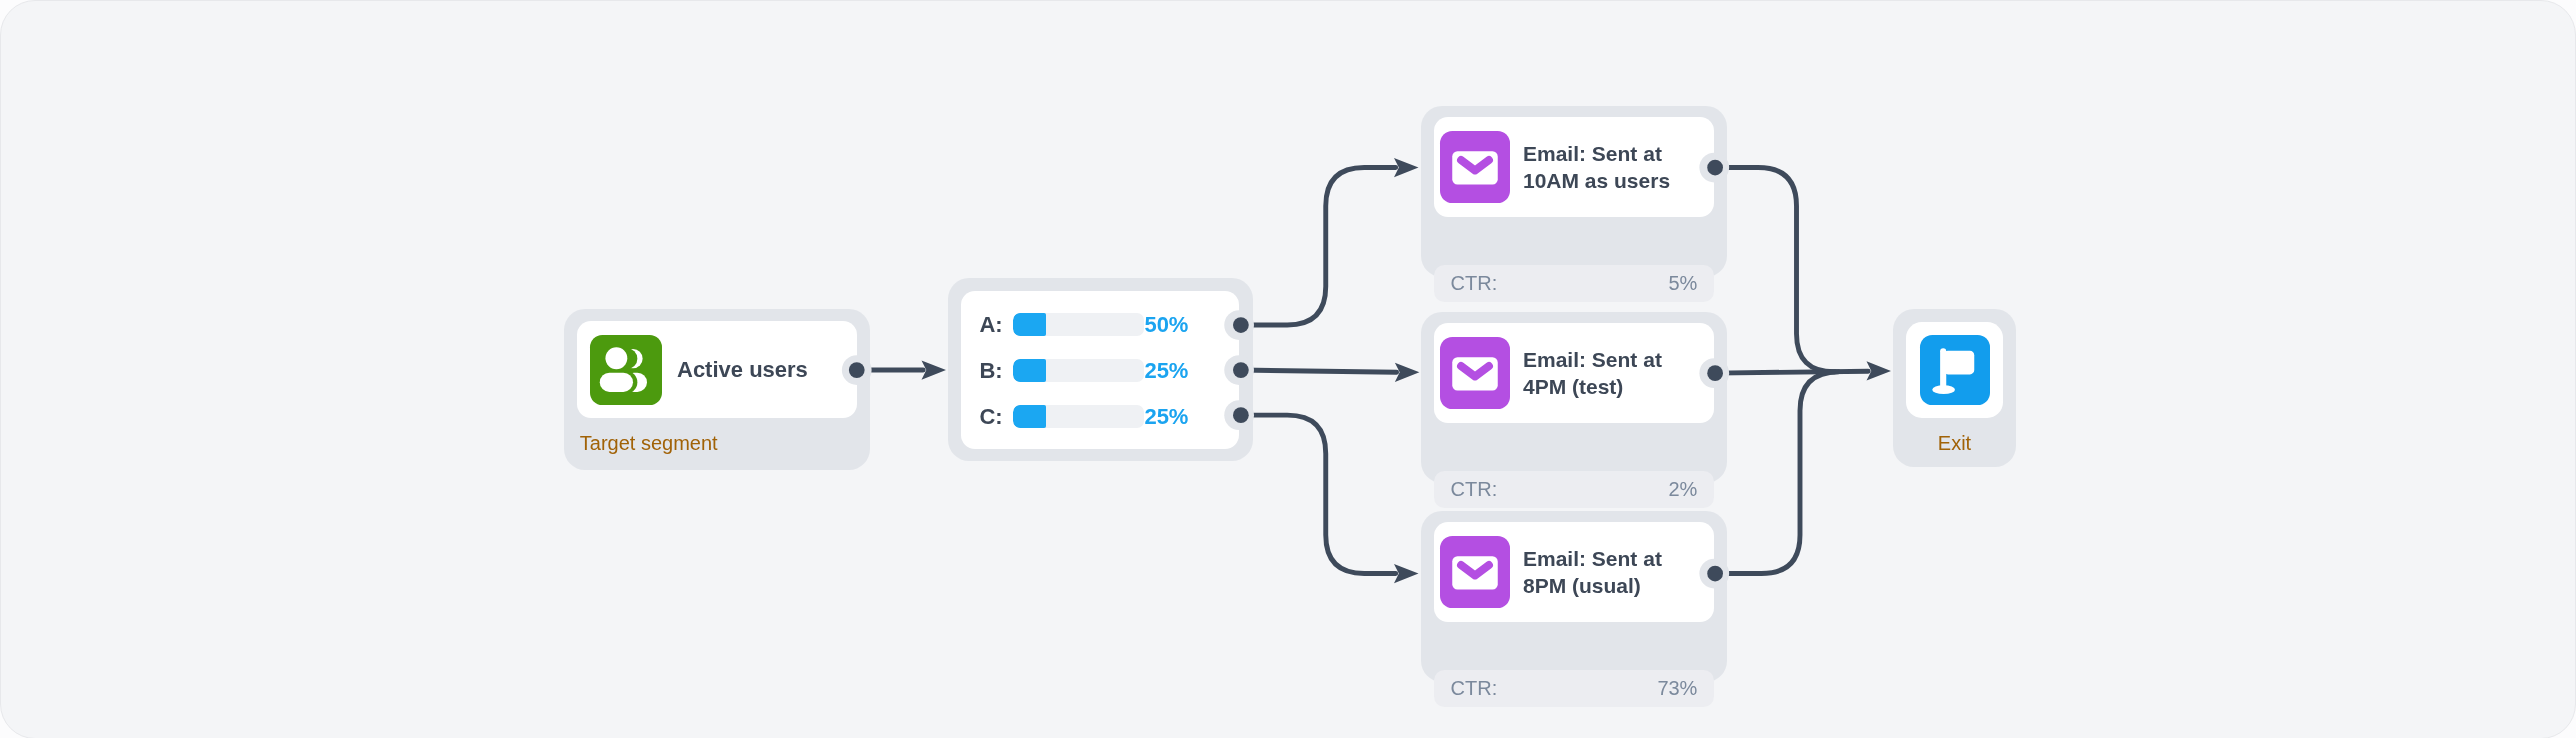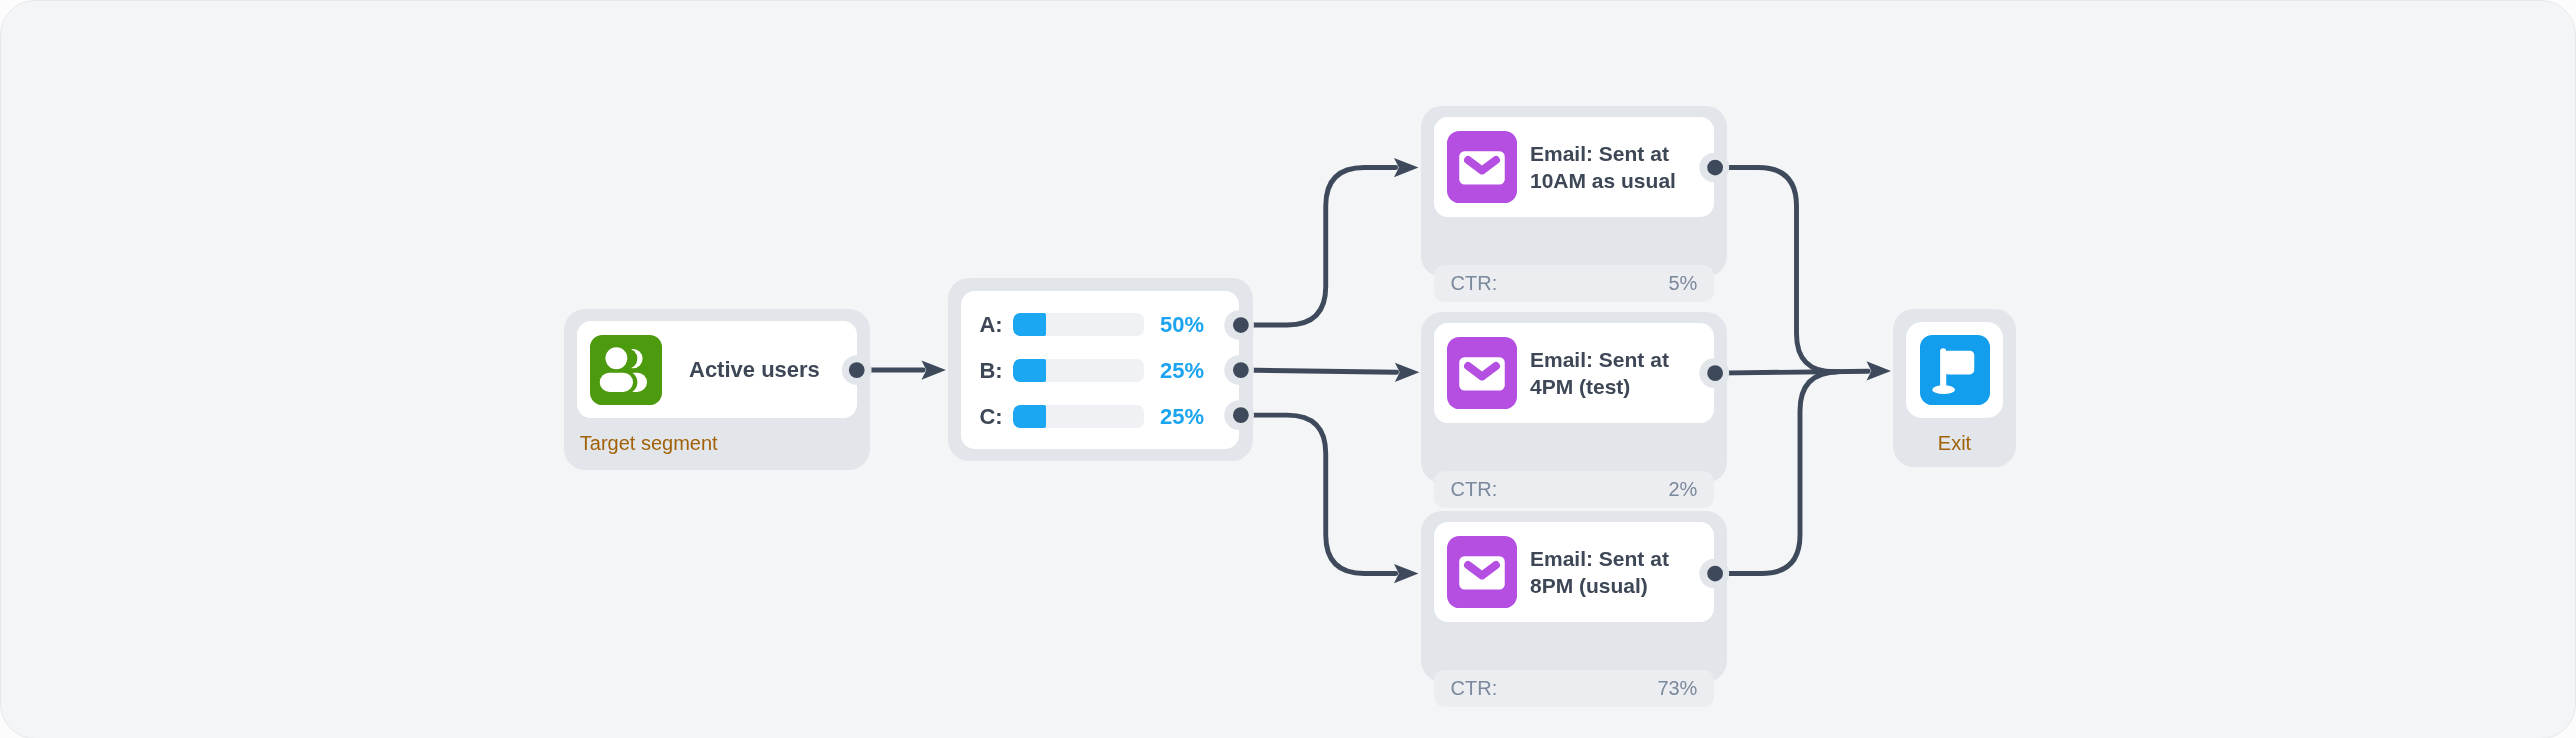--- a/index.html
+++ b/index.html
@@ -11,39 +11,39 @@
   
   .node  { position:absolute; background:#e2e5ea; border-radius:21px; z-index:1; }
   .card  { position:absolute; background:#ffffff; border-radius:14px;
            display:flex; align-items:center; }
   .icon-tile { border-radius:12.3px; display:flex; align-items:center; justify-content:center;
                flex:0 0 auto; }
   .tile-green  { background:#4c9a0e; width:72px; height:70px; }
   .tile-purple { background:#b44fe2; width:70px; height:72px; }
   .tile-blue   { background:#129ded; width:70px; height:70px; }
 
-  .node-title   { color:#3d4756; font-size:22px; font-weight:700;margin-left:12px; }
+  .node-title   { color:#3d4756; font-size:22px; font-weight:700; }
   .node-caption { color:#a16207; font-size:20px; font-weight:400; }
 
   
   .seg-card { left:13px; top:12.3px; width:280px; height:97px; padding:0 13px; gap:15px; }
   .seg-caption { position:absolute; left:15.8px; top:123px; }
 
   
   .split-card { left:13px; top:13px; width:278px; height:158px;
                 display:block; padding:10.5px 0 0 18.4px; }
   .split-row { height:46px; display:flex; align-items:center; }
   .split-label { width:34px; color:#3d4756; font-size:22px; font-weight:700; }
   .split-track { width:131px; height:23px; background:#eff1f4; border-radius:7px; overflow:hidden; }
   .split-fill  { height:23px; background:#1ba7f2; border-radius:7px 1.8px 1.8px 7px; }
-  .split-pct { flex:1; text-align:right; padding-right:35px;
+  .split-pct { flex:1; text-align:left; padding-right:35px;
                color:#1ba4f0; font-size:22px; font-weight:700; }
 
   
-  .email-card { left:13px; top:11.4px; width:280px; height:100px; padding:0 13px; gap:13px; }
+  .email-card { left:13px; top:11.4px; width:280px; height:100px; padding:0 6px; gap:13px; }
   .email-title { color:#3d4756; font-size:21px; font-weight:700; line-height:27px; }
   .email-title span { display:block; }
   .ctr-pill { position:absolute; left:13px; top:123px; width:280px; height:37px;
               background:#ecedf1; border-radius:10.5px; display:flex; align-items:center;
               justify-content:space-between; padding:0 16.6px;
               color:#7b899c; font-size:20px;margin-top:36px; }
 
   
   .exit-card { left:13px; top:13px; width:97px; height:96px; justify-content:center; border-radius:15.8px; }
   .exit-label { position:absolute; left:0; top:123px; width:100%; text-align:center; }
@@ -107,21 +107,21 @@
   <div class="node" style="left:1420px; top:105px; width:306px; height:171px;">
     <div class="card email-card">
       <div class="icon-tile tile-purple">
         <svg width="70" height="72" viewBox="0 0 80 82">
           <rect x="14" y="23" width="52" height="38" rx="6" fill="#ffffff"></rect>
           <path d="M24 33 L40 45 L56 33" fill="none" stroke="#b44fe2" stroke-width="9" stroke-linecap="round" stroke-linejoin="round"></path>
         </svg>
       </div>
       <div class="email-title">
         <span>Email: Sent at</span>
-        <span>10AM as usual</span>
+        <span>10AM as users</span>
       </div>
     </div>
     <div class="ctr-pill">
       <span>CTR:</span>
       <span>5%</span>
     </div>
   </div>
 
   <div class="node" style="left:1420px; top:311px; width:306px; height:171px;">
     <div class="card email-card">

